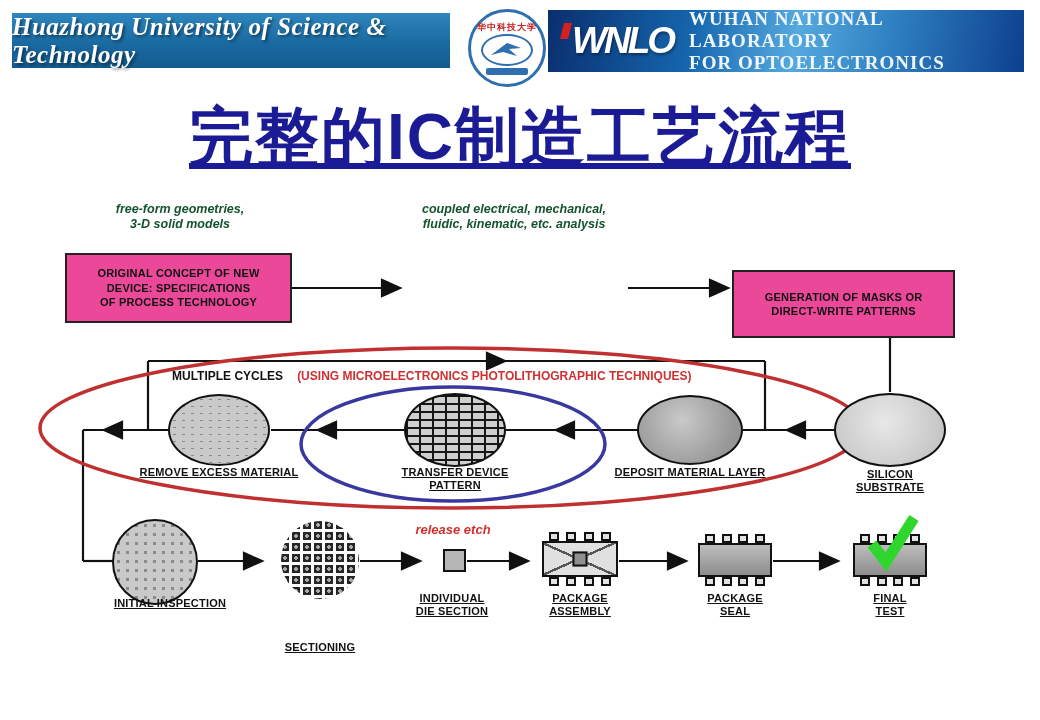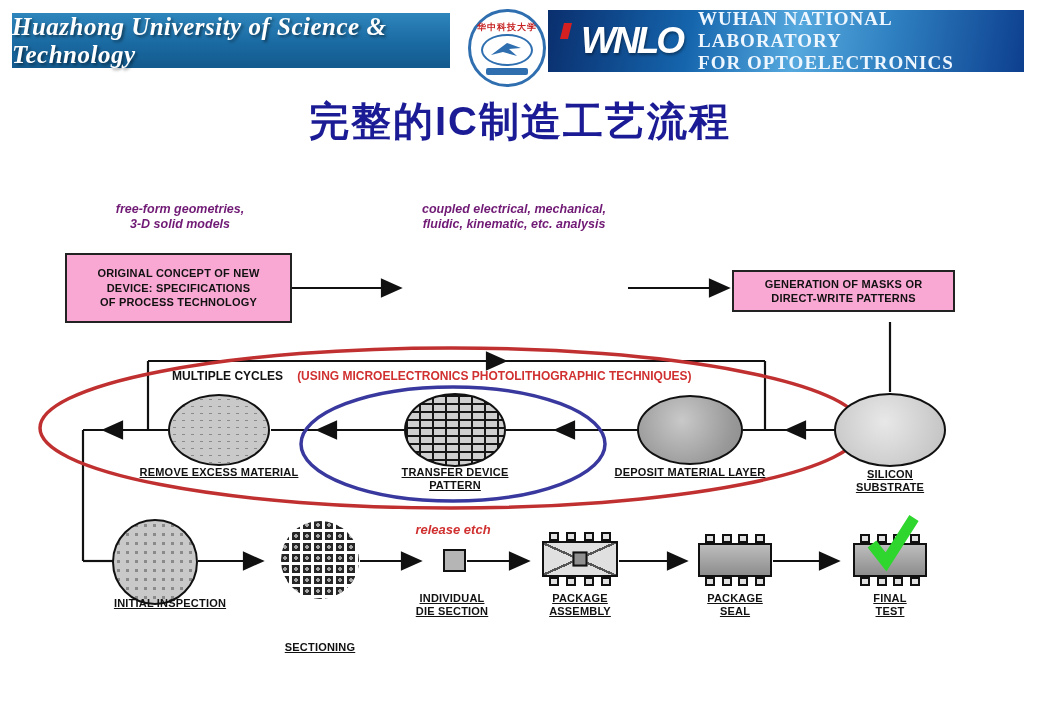--- a/index.html
+++ b/index.html
@@ -16,35 +16,35 @@
   .emblem{position:absolute;left:468px;top:9px;width:78px;height:78px;border-radius:50%;
     background:#fff;border:3px solid #2f6fb0;box-sizing:border-box;
     display:flex;flex-direction:column;align-items:center;justify-content:center;gap:2px;}
   .emblem-cn{color:#c62222;font-size:9px;font-weight:bold;letter-spacing:1px;line-height:10px;text-align:right;}
   .emblem-core{width:52px;height:32px;border:2px solid #2f6fb0;border-radius:50%;
     display:flex;align-items:center;justify-content:center;box-sizing:border-box;}
   .emblem-bar{width:42px;height:7px;background:#2f6fb0;border-radius:2px;}
   .banner-right{position:absolute;left:548px;top:10px;width:476px;height:62px;
     background:linear-gradient(100deg,#0a2f6e 0%,#1565ad 30%,#55a9de 52%,#2e7fc0 72%,#0d3f8f 100%);
     display:flex;align-items:center;}
-  .wnlo-mark{position:relative;margin-left:14px;display:flex;align-items:flex-start;gap:9px;}
+  .wnlo-mark{position:relative;margin-left:14px;display:flex;align-items:flex-start;}
   .wnlo-tick{width:8px;height:16px;background:#d42020;transform:skewX(-14deg);margin:2px 2px 0 0;}
   .wnlo-text{font-style:italic;font-weight:900;font-size:37px;line-height:40px;color:#fff;
     letter-spacing:-3px;text-shadow:1px 2px 3px rgba(0,0,0,.4);}
   .wnlo-lines{margin-left:16px;color:#eef6ff;font-family:"Liberation Serif",serif;
     font-weight:bold;font-size:19px;line-height:22px;letter-spacing:1px;}
 
   
   .title{position:absolute;left:0;top:94px;width:100%;text-align:center;
-    font-size:40px;font-weight:bold;color:#1b1b96;letter-spacing:2px;}
-
-  
-  .ann{position:absolute;color:#701a75;font-style:italic;font-weight:bold;
+    font-size:64px;font-weight:bold;color:#1b1b96;letter-spacing:2px;text-decoration:underline;}
+
+  
+  .ann{position:absolute;color:#14532d;font-style:italic;font-weight:bold;
     font-size:12.5px;line-height:15px;text-align:center;}
-  .pbox{position:absolute;background:#f9a8d4;border:2px solid #222;box-sizing:border-box;
+  .pbox{position:absolute;background:#ec4899;border:2px solid #222;box-sizing:border-box;
     display:flex;align-items:center;justify-content:center;text-align:center;
     font-size:11px;font-weight:bold;line-height:14.5px;letter-spacing:.2px;}
   .dlabel{position:absolute;font-size:11px;font-weight:bold;text-align:center;
     line-height:13px;letter-spacing:.2px;color:#111;text-decoration:underline;}
   .cycle-line{position:absolute;left:172px;top:369px;font-size:12px;font-weight:bold;
     white-space:nowrap;}
   .cycle-note{color:#d03030;margin-left:14px;}
   .release{position:absolute;left:398px;top:522px;width:110px;text-align:center;
     color:#d03030;font-style:italic;font-weight:bold;font-size:13px;}
 
@@ -166,21 +166,21 @@
   </svg>
 
   <div class="ann pre" style="left:58px;top:202px;width:244px;">free-form geometries,
 3-D solid models</div>
   <div class="ann pre" style="left:388px;top:202px;width:252px;">coupled electrical, mechanical,
 fluidic, kinematic, etc. analysis</div>
 
   <div class="pbox pre" style="left:65px;top:253px;width:227px;height:70px;">ORIGINAL CONCEPT OF NEW
 DEVICE: SPECIFICATIONS
 OF PROCESS TECHNOLOGY</div>
-  <div class="pbox pre" style="left:732px;top:270px;width:223px;height:42px;">GENERATION OF MASKS OR
+  <div class="pbox pre" style="left:732px;top:270px;width:223px;height:68px;">GENERATION OF MASKS OR
 DIRECT-WRITE PATTERNS</div>
 
   <div class="cycle-line">
     <span>MULTIPLE CYCLES</span><span class="cycle-note">(USING MICROELECTRONICS PHOTOLITHOGRAPHIC TECHNIQUES)</span>
   </div>
 
   <div class="wafer wafer-remove"></div>
   <div class="wafer wafer-transfer"></div>
   <div class="wafer wafer-deposit"></div>
   <div class="wafer wafer-silicon"></div>

